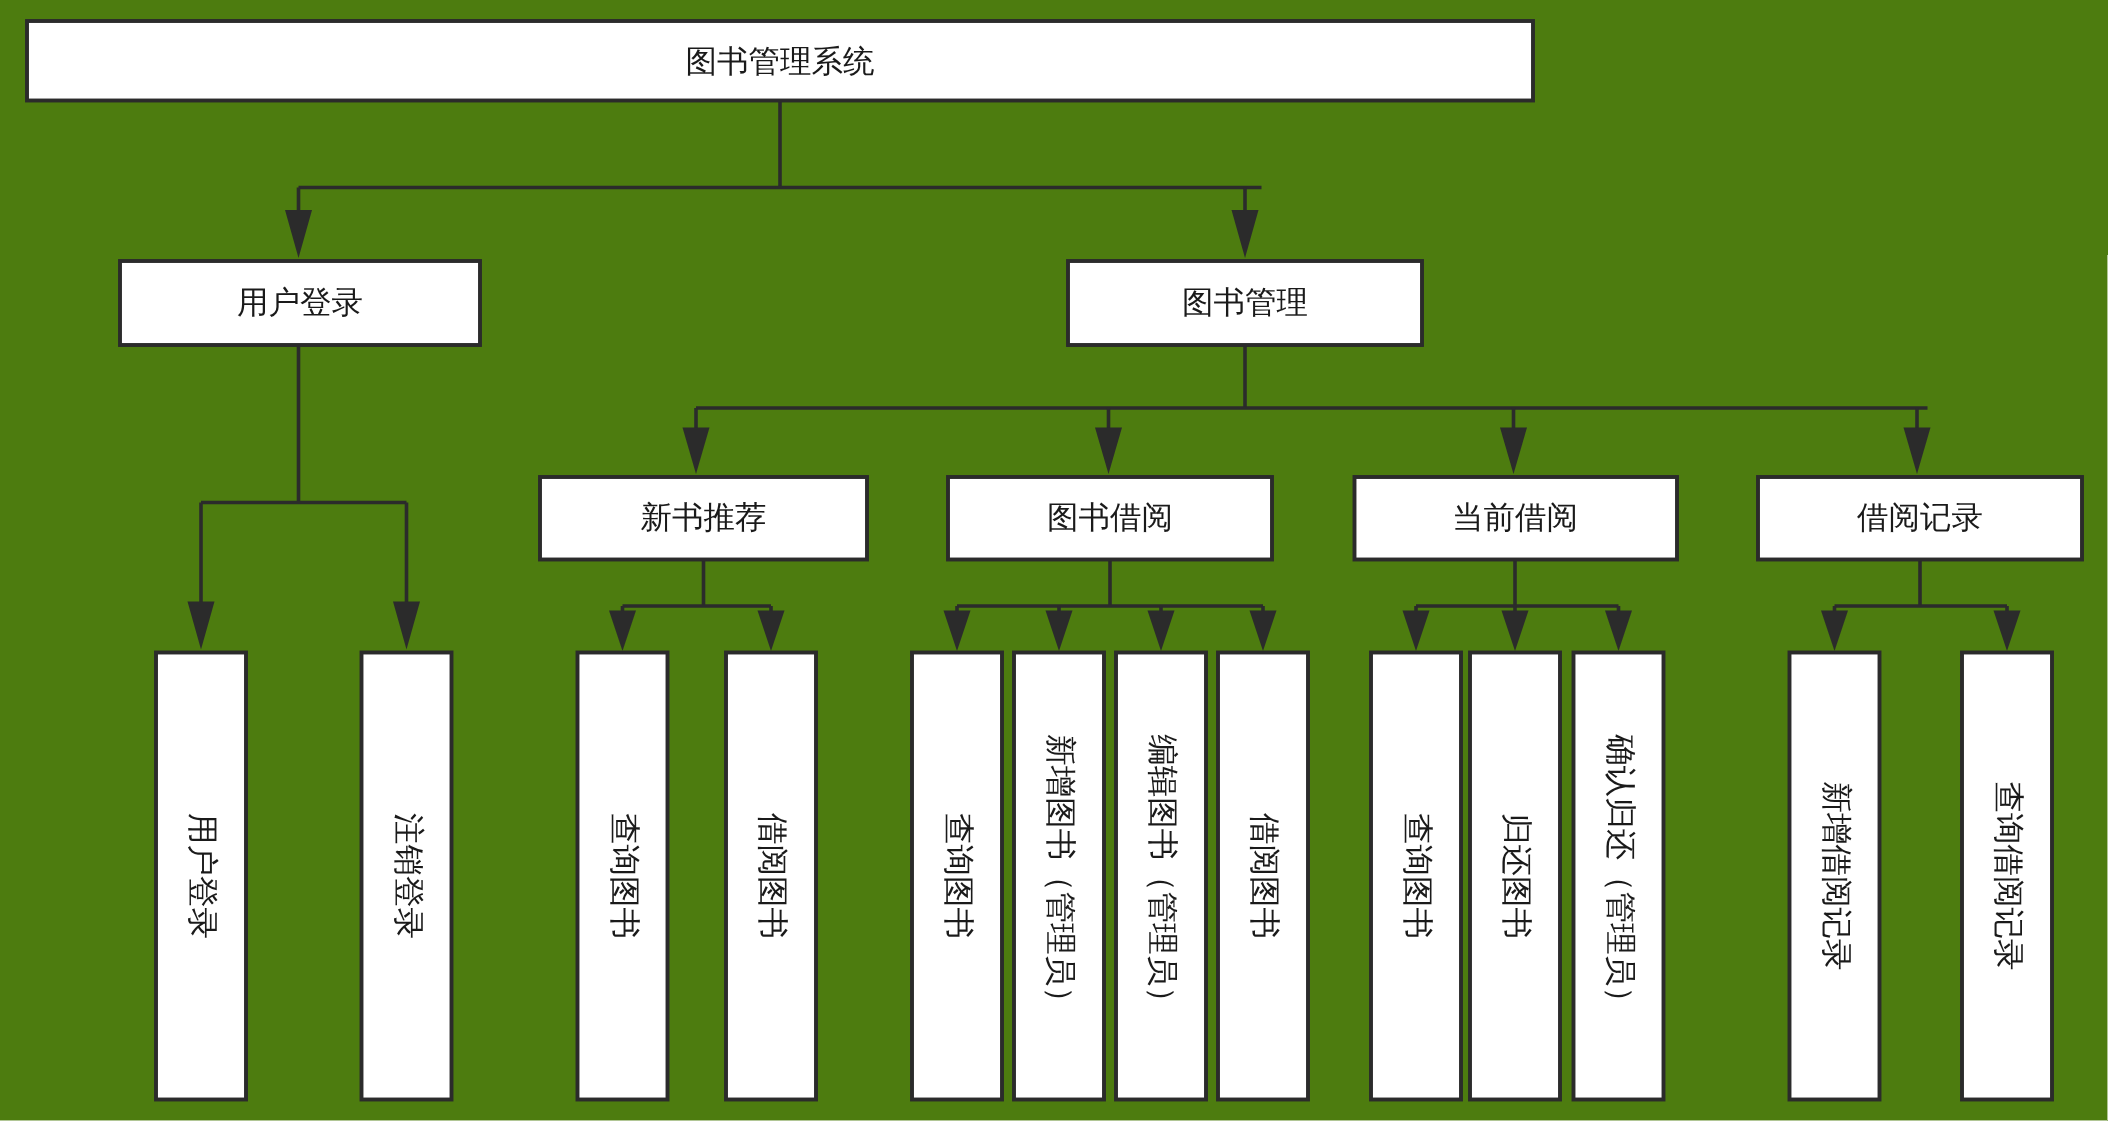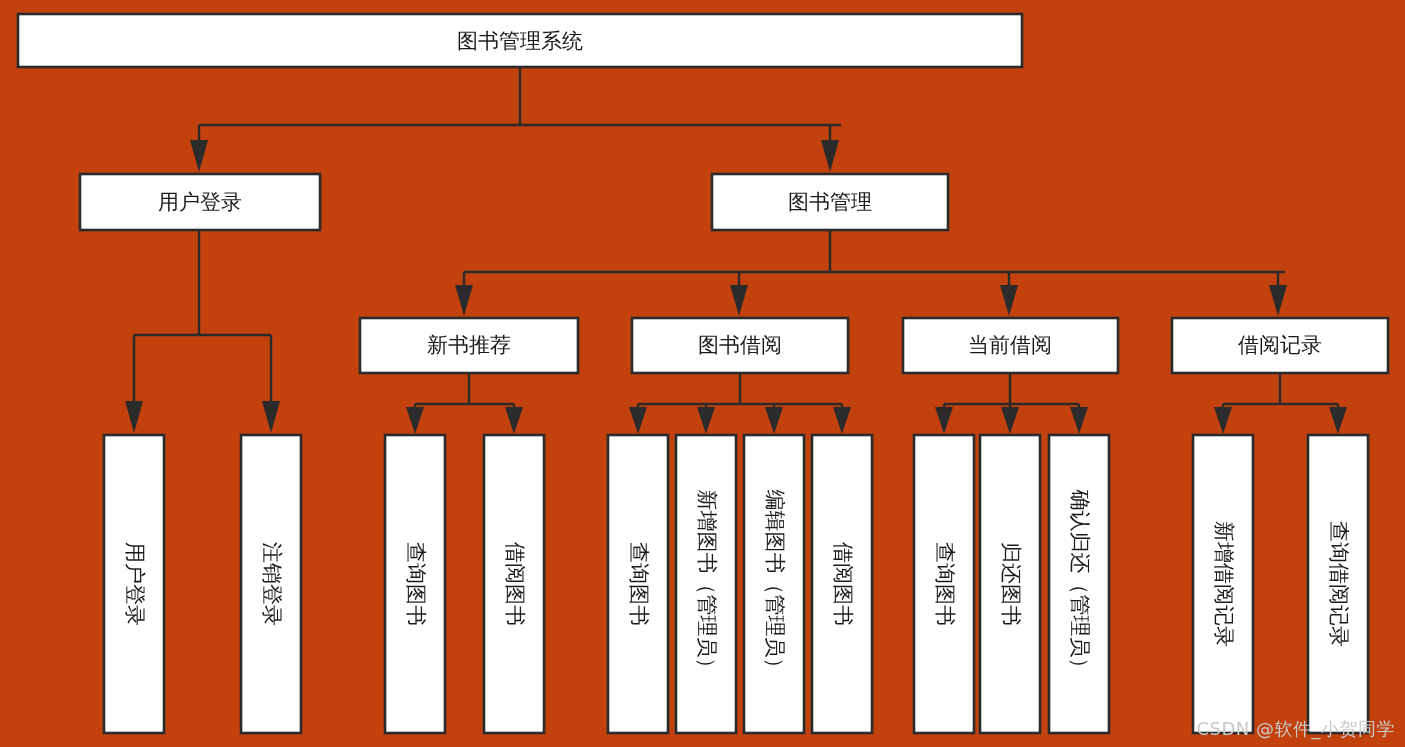--- a/index.html
+++ b/index.html
@@ -11,21 +11,21 @@
   body {
     width: 1405px;
     height: 747px;
     overflow: hidden;
     font-family: "DejaVu Sans", "Liberation Sans", sans-serif;
   }
   #diagram-root {
     position: relative;
     width: 1405px;
     height: 747px;
-    background: #c2410c;
+    background: #4d7c0f;
   }
   svg#tree-svg {
     position: absolute;
     left: 0;
     top: 0;
     width: 1405px;
     height: 747px;
     display: block;
   }
   .node-box {
@@ -226,15 +226,14 @@
       <rect class="leaf-box" x="1193" y="435" width="60" height="298"></rect>
       <text class="leaf-label" x="1223" y="584" transform="rotate(90 1223 584)">新增借阅记录</text>
     </g>
     <g>
       <rect class="leaf-box" x="1308" y="435" width="60" height="298"></rect>
       <text class="leaf-label" x="1338" y="584" transform="rotate(90 1338 584)">查询借阅记录</text>
     </g>
 
   </svg>
 
-  <div class="watermark-text">CSDN @软件_小贺同学</div>
 
 </div>
 
 </body></html>

